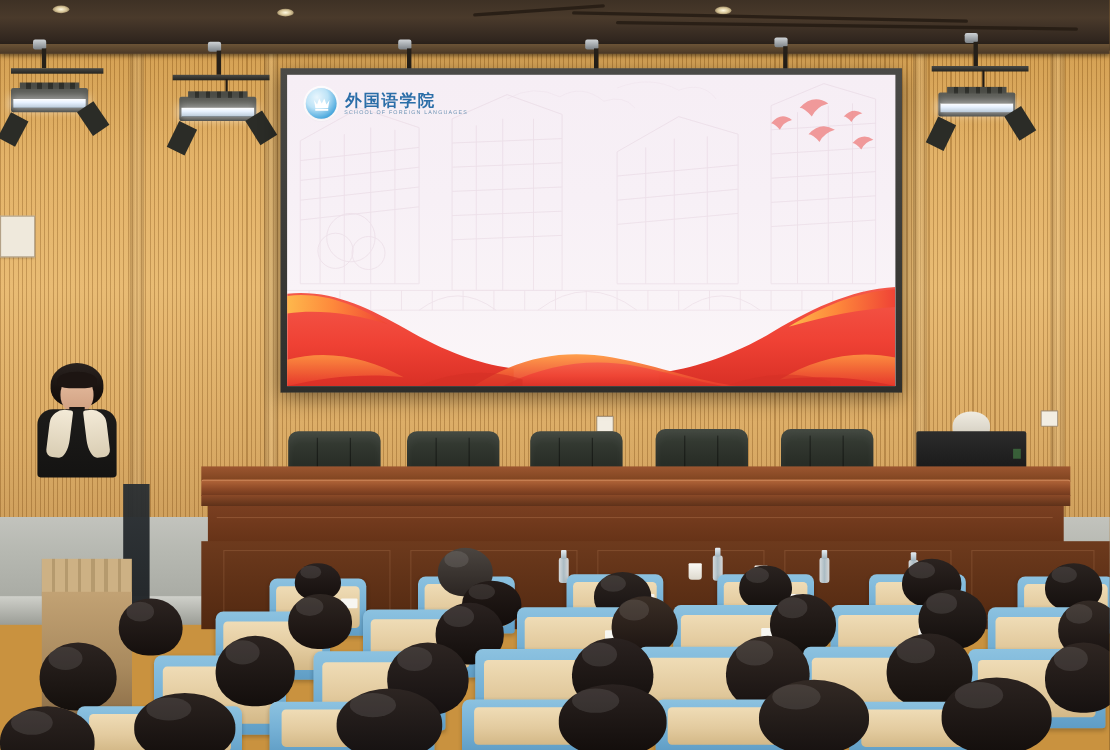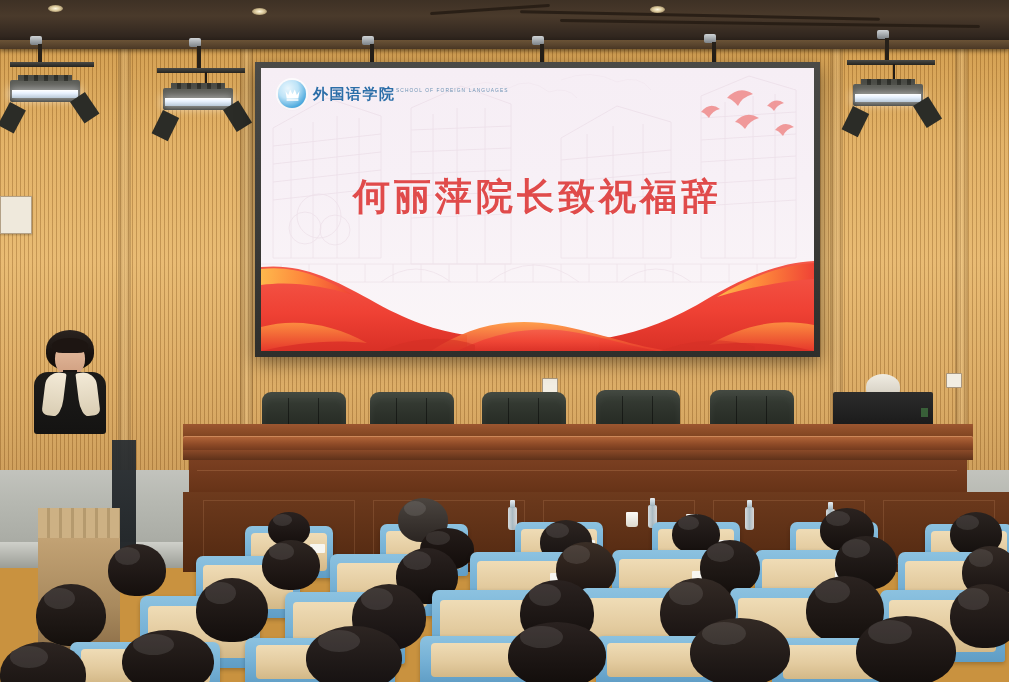--- a/index.html
+++ b/index.html
@@ -107,21 +107,21 @@
   }
   .slide-logo{
     position:absolute;left:17px;top:12px;display:flex;align-items:center;gap:7px;
   }
   .slide-emblem{
     width:28px;height:28px;border-radius:50%;
     background:radial-gradient(circle at 36% 30%,#e9f6fd 0%,#bde3f7 38%,#4aa8dd 75%,#2f87c2 100%);
     box-shadow:0 0 0 2px rgba(255,255,255,.75), 0 1px 2px rgba(0,0,0,.18);
     display:flex;align-items:center;justify-content:center;
   }
-  .slide-logo-txt{display:flex;flex-direction:row;line-height:1;}
+  .slide-logo-txt{display:flex;flex-direction:column;line-height:1;text-align:right;}
   .slide-logo-cn{
     font-family:"DejaVu Sans",sans-serif;
     font-size:15px;font-weight:700;color:#2b6ea8;letter-spacing:1.5px;
   }
   .slide-logo-en{
     font-family:"Liberation Sans",sans-serif;
     font-size:3.6px;color:#6d93b4;letter-spacing:.8px;margin-top:2px;
     transform:scale(1.35);transform-origin:left top;white-space:nowrap;
   }
   .slide-title{
@@ -479,21 +479,20 @@
                      L14.3 11.4 L2.7 11.4 Z" fill="#ffffff"></path>
             <rect x="2.4" y="12.2" width="12.2" height="1.5" rx="0.7" fill="#ffffff"></rect>
           </svg>
         </div>
         <div class="slide-logo-txt">
           <div class="slide-logo-cn">外国语学院</div>
           <div class="slide-logo-en">SCHOOL OF FOREIGN LANGUAGES</div>
         </div>
       </div>
 
-      <div class="slide-title">何丽萍院长致祝福辞</div>
 
       <svg class="ribbon" viewBox="0 0 553 96" preserveAspectRatio="none">
         <defs>
           <linearGradient id="rg1" x1="0" y1="0" x2="0" y2="1">
             <stop offset="0%" stop-color="#f4584a"></stop>
             <stop offset="55%" stop-color="#ef4134"></stop>
             <stop offset="100%" stop-color="#d93026"></stop>
           </linearGradient>
           <linearGradient id="rg2" x1="0" y1="0" x2="1" y2="0">
             <stop offset="0%" stop-color="#ffc34d"></stop>

